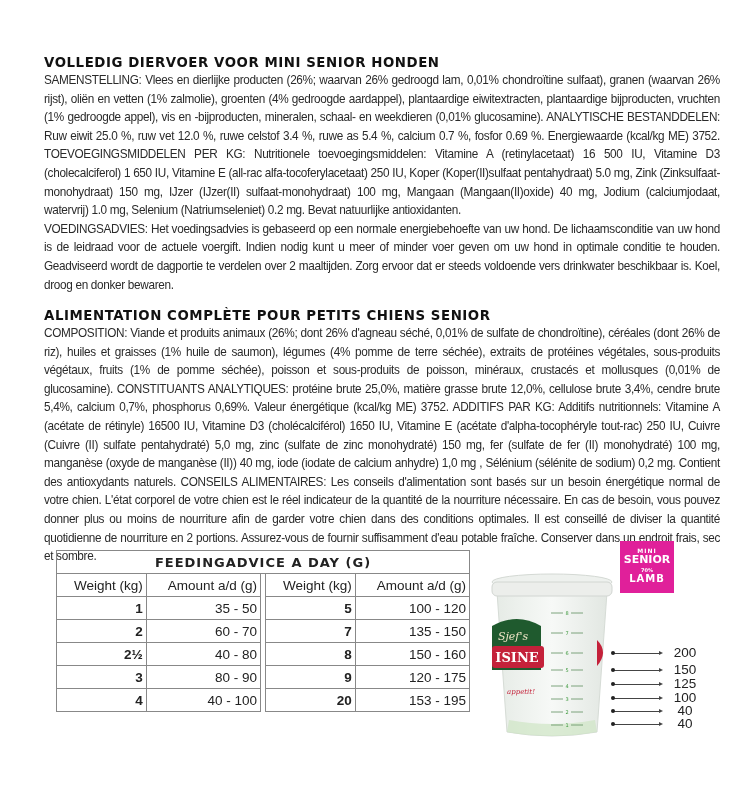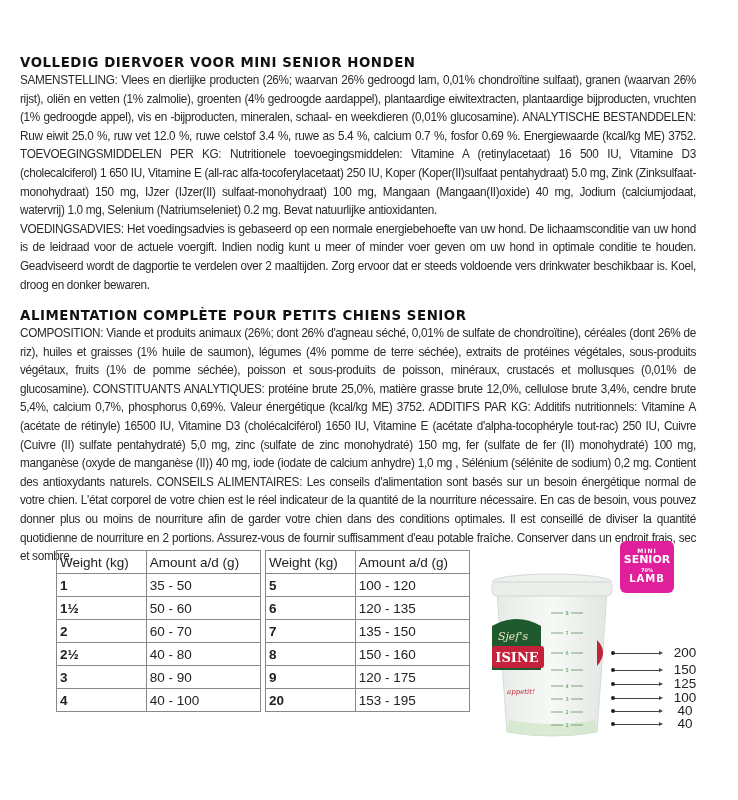--- a/index.html
+++ b/index.html
@@ -1,29 +1,29 @@
 <!DOCTYPE html>
 <html><head>
 <meta charset="utf-8">
 <style>
   html,body{margin:0;padding:0;background:#fff;}
   body{width:738px;height:800px;position:relative;overflow:hidden;font-family:"Liberation Sans",sans-serif;color:#222;}
-  .sec{position:absolute;left:20px;width:676px;}
+  .sec{position:absolute;left:44px;width:676px;}
   .h{font-family:"DejaVu Sans",sans-serif;font-weight:bold;font-size:14.5px;letter-spacing:0.6px;line-height:18px;color:#111;transform:scaleX(0.92);transform-origin:left;white-space:nowrap;}
   .p{font-size:12.6px;line-height:18.6px;text-align:justify;letter-spacing:-0.35px;word-spacing:0px;color:#2a2a2a;transform:scaleX(0.935);transform-origin:left;width:723px;}
   #sec-nl{top:53px;}
   #sec-fr{top:306px;}
   table.feed{position:absolute;left:56px;top:550px;border-collapse:collapse;width:414px;font-family:"Liberation Sans",sans-serif;}
-  table.feed td{border:1.5px solid #888;height:22px;padding:0 3px;font-size:13.5px;color:#222;}
+  table.feed td{border:1.5px solid #888;height:22px;padding:0 3px;font-size:13.5px;color:#222;text-align:right;}
   table.feed td.title{text-align:center;font-family:"DejaVu Sans",sans-serif;font-weight:bold;font-size:13px;letter-spacing:1px;height:22px;}
   table.feed td.hdr{font-weight:normal;font-size:13.5px;}
   table.feed td.w{font-weight:bold;}
   table.feed td.gap{width:4px;padding:0;border-top:none;border-bottom:none;}
   .cup{position:absolute;left:489px;top:570px;width:126px;height:170px;}
-  .badge{position:absolute;left:620px;top:541px;width:54px;height:52px;background:#e0209a;color:#fff;text-align:center;font-family:"DejaVu Sans",sans-serif;font-weight:bold;border-radius:6px;}
+  .badge{position:absolute;left:620px;top:541px;width:54px;height:52px;background:#e0209a;color:#fff;text-align:center;font-family:"DejaVu Sans",sans-serif;font-weight:bold;}
   .badge .b1{font-size:6px;margin-top:6px;letter-spacing:1px;}
   .badge .b2{font-size:11px;line-height:11px;}
   .badge .b3{font-size:5px;margin-top:2px;}
   .badge .b4{font-size:10px;letter-spacing:1px;}
   .marker{position:absolute;left:613px;height:1px;background:#444;width:48px;}
   .marker::before{content:"";position:absolute;left:-2px;top:-2px;width:4px;height:4px;border-radius:50%;background:#222;}
   .marker::after{content:"";position:absolute;right:-2px;top:-2px;border-left:4px solid #444;border-top:2.5px solid transparent;border-bottom:2.5px solid transparent;}
   .mlabel{position:absolute;left:662px;font-size:13.5px;width:46px;text-align:center;color:#222;line-height:14px;}
 </style>
 </head>
@@ -35,40 +35,36 @@
   <div class="p">VOEDINGSADVIES: Het voedingsadvies is gebaseerd op een normale energiebehoefte van uw hond. De lichaamsconditie van uw hond is de leidraad voor de actuele voergift. Indien nodig kunt u meer of minder voer geven om uw hond in optimale conditie te houden. Geadviseerd wordt de dagportie te verdelen over 2 maaltijden. Zorg ervoor dat er steeds voldoende vers drinkwater beschikbaar is. Koel, droog en donker bewaren.</div>
 </div>
 
 <div class="sec" id="sec-fr">
   <div class="h">ALIMENTATION COMPLÈTE POUR PETITS CHIENS SENIOR</div>
   <div class="p">COMPOSITION: Viande et produits animaux (26%; dont 26% d'agneau séché, 0,01% de sulfate de chondroïtine), céréales (dont 26% de riz), huiles et graisses (1% huile de saumon), légumes (4% pomme de terre séchée), extraits de protéines végétales, sous-produits végétaux, fruits (1% de pomme séchée), poisson et sous-produits de poisson, minéraux, crustacés et mollusques (0,01% de glucosamine). CONSTITUANTS ANALYTIQUES: protéine brute 25,0%, matière grasse brute 12,0%, cellulose brute 3,4%, cendre brute 5,4%, calcium 0,7%, phosphorus 0,69%. Valeur énergétique (kcal/kg ME) 3752. ADDITIFS PAR KG: Additifs nutritionnels: Vitamine A (acétate de rétinyle) 16500 IU, Vitamine D3 (cholécalciférol) 1650 IU, Vitamine E (acétate d'alpha-tocophéryle tout-rac) 250 IU, Cuivre (Cuivre (II) sulfate pentahydraté) 5,0 mg, zinc (sulfate de zinc monohydraté) 150 mg, fer (sulfate de fer (II) monohydraté) 100 mg, manganèse (oxyde de manganèse (II)) 40 mg, iode (iodate de calcium anhydre) 1,0 mg , Sélénium (sélénite de sodium) 0,2 mg. Contient des antioxydants naturels. CONSEILS ALIMENTAIRES: Les conseils d'alimentation sont basés sur un besoin énergétique normal de votre chien. L'état corporel de votre chien est le réel indicateur de la quantité de la nourriture nécessaire. En cas de besoin, vous pouvez donner plus ou moins de nourriture afin de garder votre chien dans des conditions optimales. Il est conseillé de diviser la quantité quotidienne de nourriture en 2 portions. Assurez-vous de fournir suffisamment d'eau potable fraîche. Conserver dans un endroit frais, sec et sombre.</div>
 </div>
 
 <table class="feed">
   <tbody>
+      <tr>
+    <td class="title" colspan="5">FEEDINGADVICE A DAY (G)</td>
+  </tr>
   <tr>
     <td class="hdr">Weight (kg)</td>
     <td class="hdr">Amount a/d (g)</td>
     <td class="gap"></td>
     <td class="hdr">Weight (kg)</td>
     <td class="hdr">Amount a/d (g)</td>
   </tr>
   <tr>
     <td class="w">1</td>
     <td>35 - 50</td>
     <td class="gap"></td>
     <td class="w">5</td>
     <td>100 - 120</td>
-  </tr>
-  <tr>
-    <td class="w">1½</td>
-    <td>50 - 60</td>
-    <td class="gap"></td>
-    <td class="w">6</td>
-    <td>120 - 135</td>
   </tr>
   <tr>
     <td class="w">2</td>
     <td>60 - 70</td>
     <td class="gap"></td>
     <td class="w">7</td>
     <td>135 - 150</td>
   </tr>
   <tr>
     <td class="w">2½</td>

